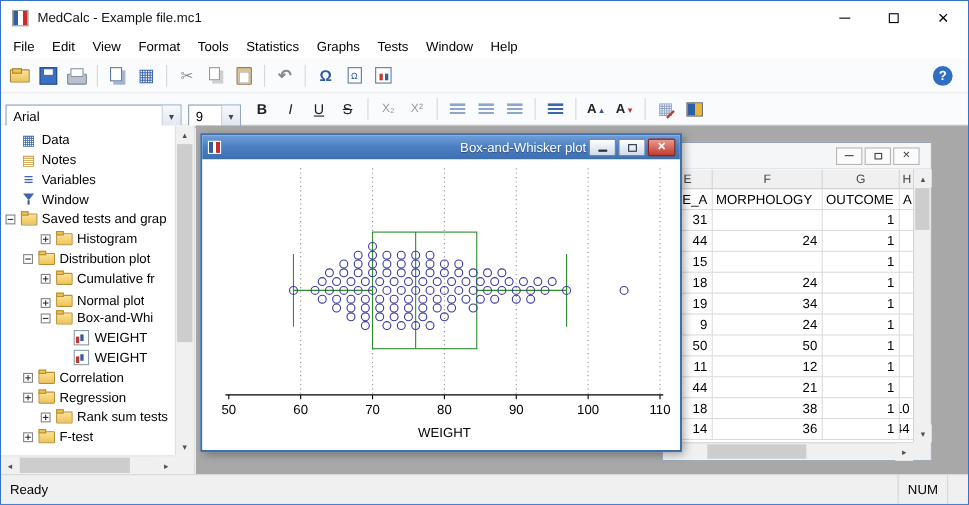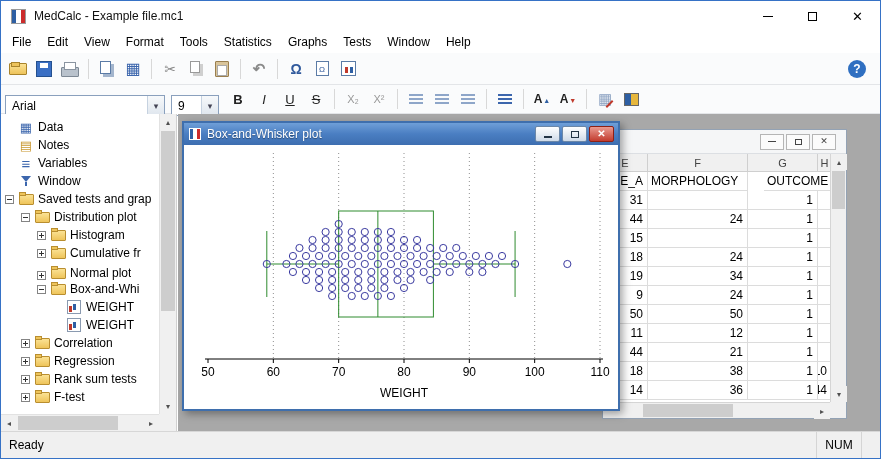--- a/index.html
+++ b/index.html
@@ -115,21 +115,21 @@
   .cell-l { justify-content: flex-start; padding-left: 3px; }
   .cell-r { justify-content: flex-end; padding-right: 4px; }
   .sheet-vsb { right: 0; top: 24px; width: 16px; bottom: 16px; border-left: 1px solid #d5d5d5; }
   .sheet-hsb { left: 0; right: 16px; bottom: 0; height: 16px; border-top: 1px solid #d5d5d5; }
   .sheet-corner { position: absolute; right: 0; bottom: 0; width: 16px; height: 16px; background: #f0f0f0; }
 
   
   .plot-window { position: absolute; left: 4px; top: 7px; width: 438px; height: 290px; border: 2px solid #3f6fad; background: #fff; z-index: 2; box-shadow: 3px 3px 8px rgba(0,0,0,.35); }
   .plot-titlebar { height: 22px; background: linear-gradient(180deg,#6f9fd8 0%,#4a7ec2 50%,#3d6eb0 100%); display: flex; align-items: center; padding: 0 4px 0 5px; }
   .plot-logo { width: 12px; height: 12px; border: 1px solid #fff; background: linear-gradient(90deg,#2e5fa3 0 33%,#fff 33% 66%,#cc2b2b 66% 100%); flex: none; margin-right: 6px; }
-  .plot-title { color: #fff; font-size: 12px; text-shadow: 0 1px 1px rgba(0,0,0,.4); flex: 1; overflow: hidden; white-space: nowrap; }
+  .plot-title { color: #fff; font-size: 12px; text-shadow: 0 1px 1px rgba(0,0,0,.4); flex: 1; overflow: hidden; white-space: nowrap; text-align: right; }
   .pw-btn { width: 25px; height: 16px; border: 1px solid #6b87a8; border-radius: 2px; background: linear-gradient(#ffffff,#cfdae8); margin-left: 2px; display: flex; align-items: center; justify-content: center; flex: none; position: relative; }
   .pwg-min { width: 8px; height: 2px; background: #234; margin-top: 6px; }
   .pwg-max { width: 8px; height: 7px; border: 1px solid #234; }
   .pw-close { background: linear-gradient(#ea9a90,#c23b2e); border-color: #8d2015; }
   .pwg-close { color: #fff; font-size: 10px; font-weight: bold; line-height: 1; }
   .plot-body { position: absolute; left: 0; top: 22px; right: 0; bottom: 0; background: #fff; }
 
   
   .statusbar { position: absolute; left: 0; bottom: 0; right: 0; height: 27px; background: #f0f0f0; border-top: 1px solid #d7d7d7; display: flex; align-items: center; font-size: 12px; }
   .status-left { padding-left: 8px; }
@@ -257,29 +257,29 @@
           <div class="tree-row" data-name="tree-item-filters" style="padding-left: 4px;">
             <span class="expander-spacer" data-name="tree-indent-spacer"></span>
             <span class="ic ic-filter" data-name="filter-icon"></span>
             <span class="tree-label" data-name="tree-item-label">Window</span>
           </div>
           <div class="tree-row" data-name="tree-item-saved-tests-and-grap" style="padding-left: 4px;">
             <span class="expander" data-name="collapse-icon"></span>
             <span class="ic ic-folder" data-name="folder-icon"></span>
             <span class="tree-label" data-name="tree-item-label">Saved tests and grap</span>
           </div>
+          <div class="tree-row" data-name="tree-item-histogram" style="padding-left: 36px;">
+            <span class="expander plus" data-name="expand-icon"></span>
+            <span class="ic ic-folder" data-name="folder-icon"></span>
+            <span class="tree-label" data-name="tree-item-label">Histogram</span>
+          </div>
           <div class="tree-row" data-name="tree-item-distribution-plot" style="padding-left: 20px;">
             <span class="expander" data-name="collapse-icon"></span>
             <span class="ic ic-folder" data-name="folder-icon"></span>
             <span class="tree-label" data-name="tree-item-label">Distribution plot</span>
-          </div>
-          <div class="tree-row" data-name="tree-item-histogram" style="padding-left: 36px;">
-            <span class="expander plus" data-name="expand-icon"></span>
-            <span class="ic ic-folder" data-name="folder-icon"></span>
-            <span class="tree-label" data-name="tree-item-label">Histogram</span>
           </div>
           <div class="tree-row" data-name="tree-item-cumulative-fr" style="padding-left: 36px;">
             <span class="expander plus" data-name="expand-icon"></span>
             <span class="ic ic-folder" data-name="folder-icon"></span>
             <span class="tree-label" data-name="tree-item-label">Cumulative fr</span>
           </div>
           <div class="tree-row" data-name="tree-item-normal-plot" style="padding-left: 36px; align-items: flex-end;">
             <span class="expander plus" data-name="expand-icon"></span>
             <span class="ic ic-folder" data-name="folder-icon"></span>
             <span class="tree-label" data-name="tree-item-label">Normal plot</span>
@@ -302,21 +302,21 @@
           <div class="tree-row" data-name="tree-item-correlation" style="padding-left: 20px;">
             <span class="expander plus" data-name="expand-icon"></span>
             <span class="ic ic-folder" data-name="folder-icon"></span>
             <span class="tree-label" data-name="tree-item-label">Correlation</span>
           </div>
           <div class="tree-row" data-name="tree-item-regression" style="padding-left: 20px;">
             <span class="expander plus" data-name="expand-icon"></span>
             <span class="ic ic-folder" data-name="folder-icon"></span>
             <span class="tree-label" data-name="tree-item-label">Regression</span>
           </div>
-          <div class="tree-row" data-name="tree-item-rank-sum-tests" style="padding-left: 20px;">
+          <div class="tree-row" data-name="tree-item-rank-sum-tests" style="padding-left: 36px;">
             <span class="expander plus" data-name="expand-icon"></span>
             <span class="ic ic-folder" data-name="folder-icon"></span>
             <span class="tree-label" data-name="tree-item-label">Rank sum tests</span>
           </div>
           <div class="tree-row" data-name="tree-item-f-test" style="padding-left: 20px;">
             <span class="expander plus" data-name="expand-icon"></span>
             <span class="ic ic-folder" data-name="folder-icon"></span>
             <span class="tree-label" data-name="tree-item-label">F-test</span>
           </div>
         </div>
@@ -350,21 +350,21 @@
         <div class="sheet-grid" id="sheet-grid" data-name="spreadsheet-grid">
             <div class="sheet-letter-row" data-name="column-letter-row">
               <span class="sheet-letter" data-name="column-header-e" style="width: 45px;">E</span>
               <span class="sheet-letter" data-name="column-header-f" style="width: 100px;">F</span>
               <span class="sheet-letter" data-name="column-header-g" style="width: 70px;">G</span>
               <span class="sheet-letter" data-name="column-header-h" style="width: 14px;">H</span>
             </div>
             <div class="sheet-row" data-name="variable-name-row">
               <span class="sheet-cell cell-r" data-name="variable-name-cell" style="width: 45px;">DE_A</span>
               <span class="sheet-cell cell-l" data-name="variable-name-cell" style="width: 100px;">MORPHOLOGY</span>
-              <span class="sheet-cell cell-l" data-name="variable-name-cell" style="width: 70px; margin-left: 16px;">OUTCOME</span>
+              <span class="sheet-cell cell-l" data-name="variable-name-cell" style="width: 70px;">OUTCOME</span>
               <span class="sheet-cell cell-l" data-name="variable-name-cell" style="width: 14px;">A</span>
             </div>
             <div class="sheet-row" data-name="table-row">
               <span class="sheet-cell cell-r" data-name="data-cell" style="width: 45px;">31</span>
               <span class="sheet-cell cell-r" data-name="data-cell" style="width: 100px;"></span>
               <span class="sheet-cell cell-r" data-name="data-cell" style="width: 70px;">1</span>
               <span class="sheet-cell cell-r" data-name="data-cell" style="width: 14px;"></span>
             </div>
             <div class="sheet-row" data-name="table-row">
               <span class="sheet-cell cell-r" data-name="data-cell" style="width: 45px;">44</span>

